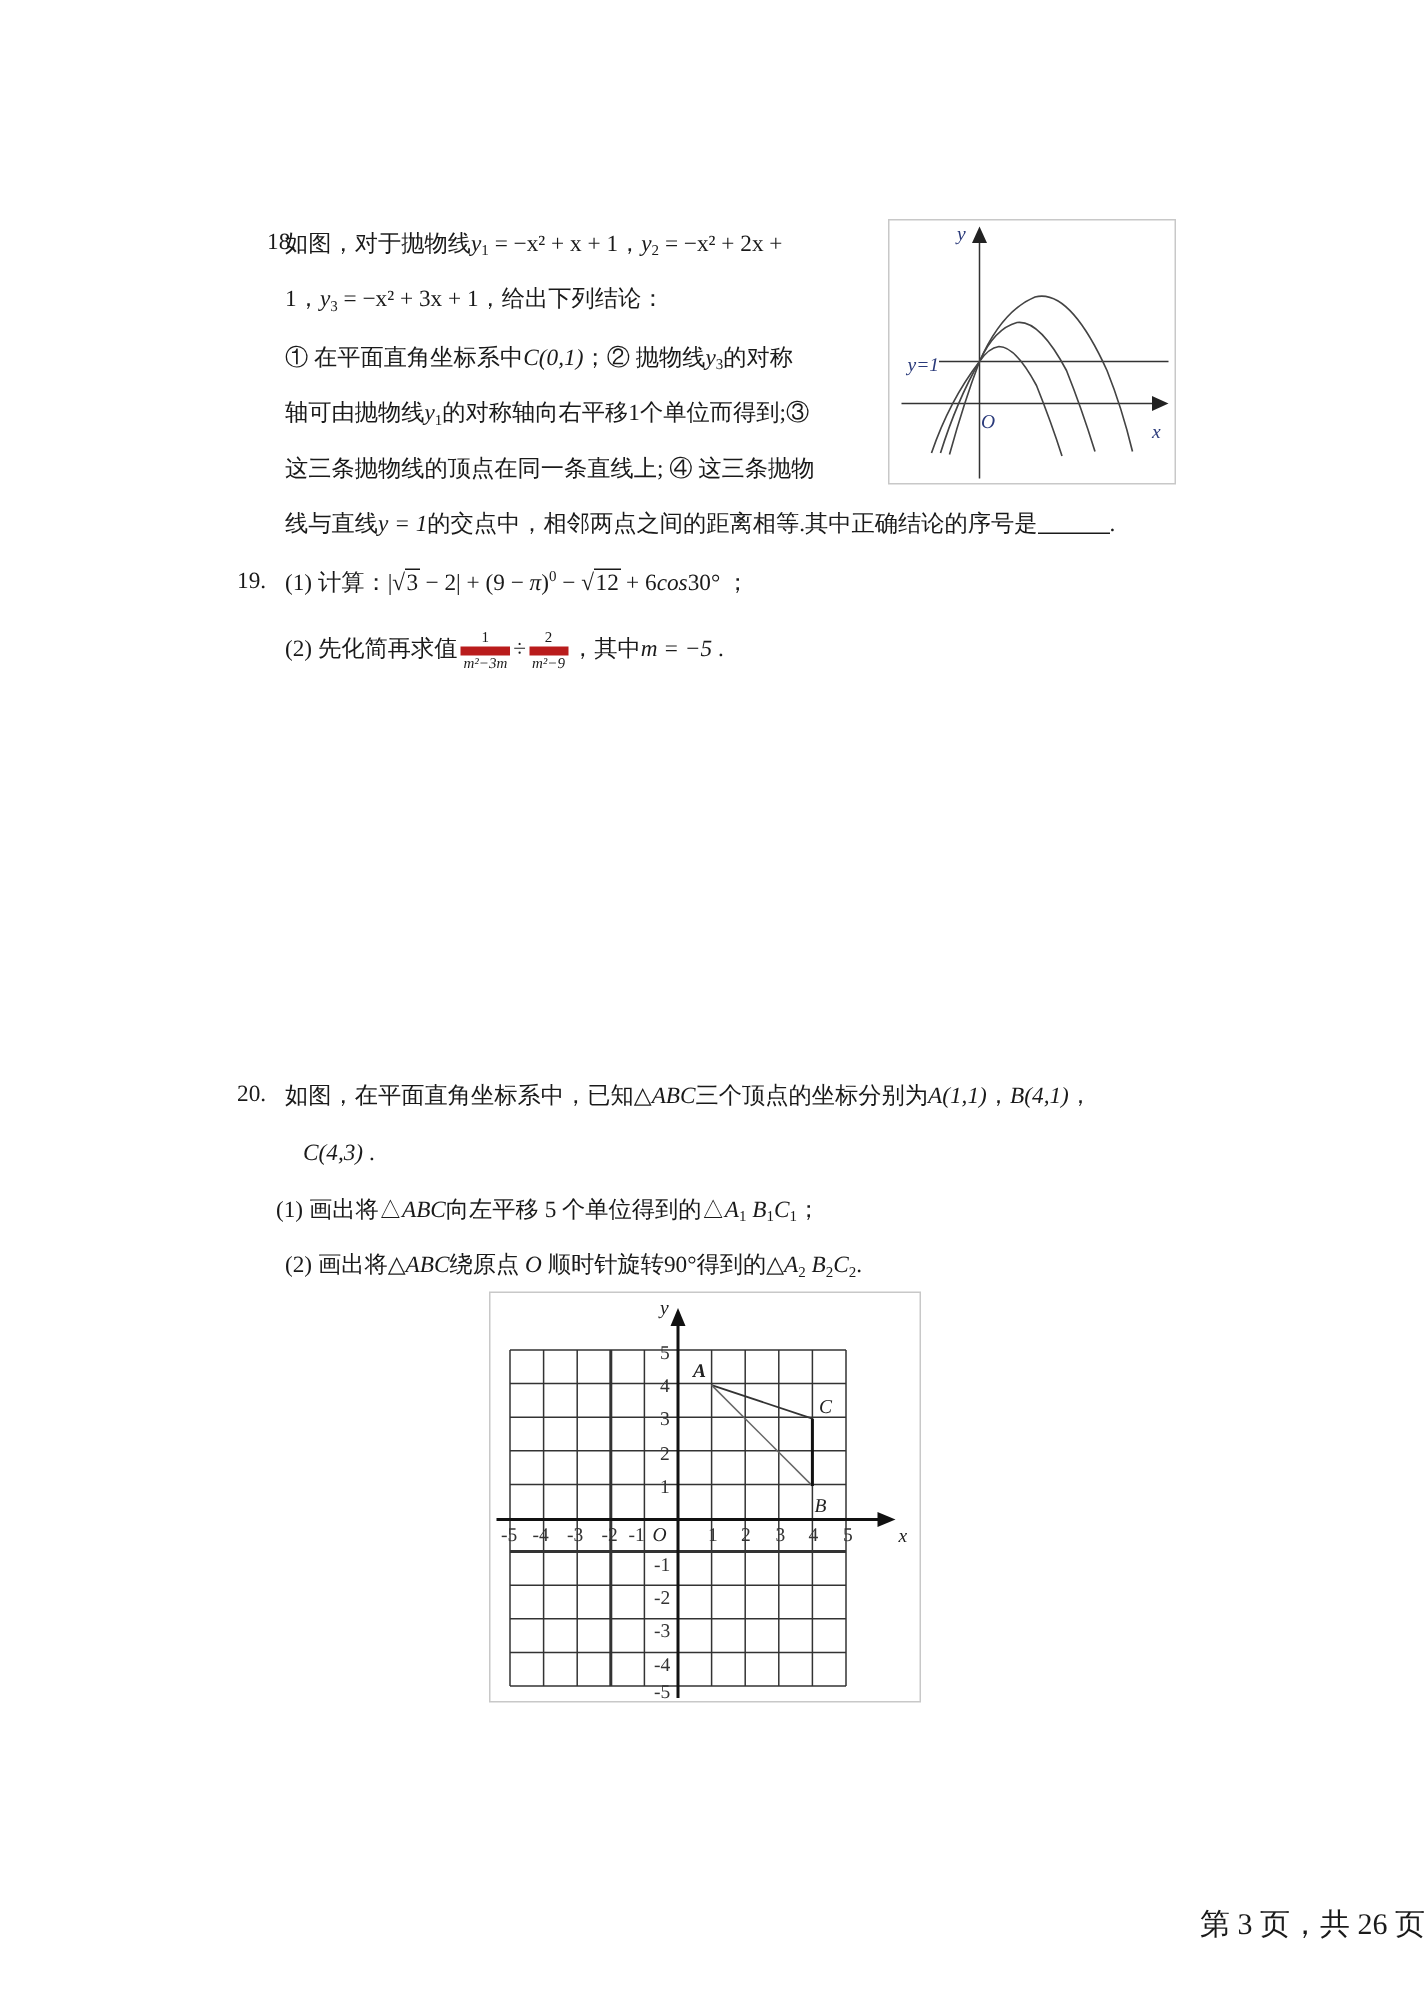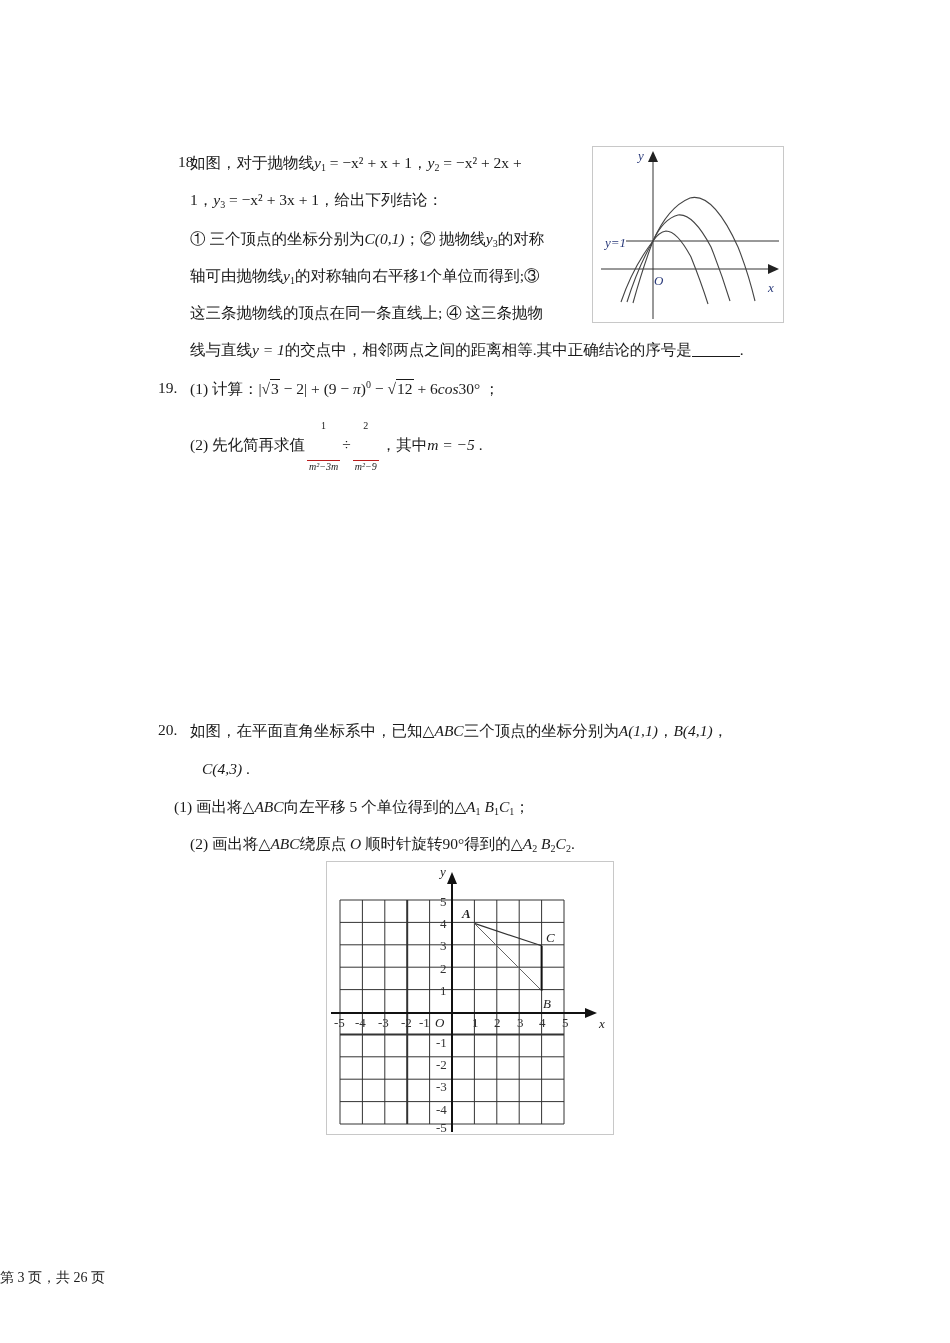--- a/index.html
+++ b/index.html
@@ -11,39 +11,39 @@
   .qnum { position: absolute; }
   .line { position: absolute; white-space: nowrap; line-height: 20px; }
   i, .it { font-style: italic; }
   sub { font-size: 10px; vertical-align: -3px; line-height: 0; }
   sup { font-size: 10px; vertical-align: 6px; line-height: 0; }
   .blank { display: inline-block; width: 48px; border-bottom: 1px solid #1a1a1a; height: 14px; vertical-align: -2px; }
   .sqrt { display: inline-block; }
   .sqrt .rad { border-top: 1px solid #1a1a1a; padding: 0 1px; }
   .frac { display: inline-flex; flex-direction: column; align-items: center; vertical-align: middle; font-size: 10px; line-height: 11px; margin: 0 2px; }
   .frac .num { padding: 0 2px; }
-  .frac .den { border-top: 1px solid #b91c1c; padding: 0 2px; font-style: italic; margin-top: 29px; }
+  .frac .den { border-top: 6px solid #b91c1c; padding: 0 2px; font-style: italic; }
   .fig { position: absolute; border: 1px solid #c8c8c8; background: #fff; }
-  .footer { position: absolute; left: 0; width: 950px; top: 1269px; text-align: left; font-size: 14px; }
+  .footer { position: absolute; left: 0; width: 950px; top: 1269px; text-align: right; font-size: 20px; }
   svg text { font-family: "Liberation Serif", "DejaVu Serif", serif; }
 </style>
 </head>
 <body>
 
 <div>
   <span class="qnum" style="left:158px;top:153px;margin-left:20px;">18.</span>
 
   <div class="line" style="left:190px;top:153px;">
     <span>如图，对于抛物线</span><i>y</i><sub>1</sub><span> = −x² + x + 1，</span><i>y</i><sub>2</sub><span> = −x² + 2x +</span>
   </div>
   <div class="line" style="left:190px;top:190px;">
     <span>1，</span><i>y</i><sub>3</sub><span> = −x² + 3x + 1，</span><span>给出下列结论：</span>
   </div>
   <div class="line" style="left:190px;top:229px;">
-    <span>① 三个顶点的坐标分别为</span><i>C(0,1)</i><span>；② 抛物线</span><i>y</i><sub>3</sub><span>的对称</span>
+    <span>① 在平面直角坐标系中</span><i>C(0,1)</i><span>；② 抛物线</span><i>y</i><sub>3</sub><span>的对称</span>
   </div>
   <div class="line" style="left:190px;top:266px;">
     <span>轴可由抛物线</span><i>y</i><sub>1</sub><span>的对称轴向右平移1个单位而得到;③</span>
   </div>
   <div class="line" style="left:190px;top:303px;">
     <span>这三条抛物线的顶点在同一条直线上; ④ 这三条抛物</span>
   </div>
   <div class="line" style="left:190px;top:340px;">
     <span>线与直线</span><i>y = 1</i><span>的交点中，相邻两点之间的距离相等.其中正确结论的序号是</span><span class="blank"></span><span>.</span>
   </div>
@@ -87,21 +87,21 @@
 </div>
 
 <div>
   <span class="qnum" style="left:158px;top:721px;">20.</span>
   <div class="line" style="left:190px;top:721px;">
     <span>如图，在平面直角坐标系中，已知△</span><i>ABC</i><span>三个顶点的坐标分别为</span><i>A(1,1)</i><span>，</span><i>B(4,1)</i><span>，</span>
   </div>
   <div class="line" style="left:190px;top:759px;margin-left:12px;">
     <i>C(4,3)</i><span> .</span>
   </div>
-  <div class="line" style="left:174px;top:797px;">
+  <div class="line" style="left:184px;top:797px;font-family:Liberation Serif, serif;">
     <span>(1) 画出将△</span><i>ABC</i><span>向左平移 5 个单位得到的△</span><i>A</i><sub>1</sub> <i>B</i><sub>1</sub><i>C</i><sub>1</sub><span>；</span>
   </div>
   <div class="line" style="left:190px;top:834px;">
     <span>(2) 画出将△</span><i>ABC</i><span>绕原点 </span><i>O</i><span> 顺时针旋转90°得到的△</span><i>A</i><sub>2</sub> <i>B</i><sub>2</sub><i>C</i><sub>2</sub><span>.</span>
   </div>
 
   <div class="fig" style="left:326px;top:861px;width:286px;height:272px;">
     <svg width="286" height="272" viewBox="0 0 286 272">
 
       <g stroke="#333" stroke-width="1">

